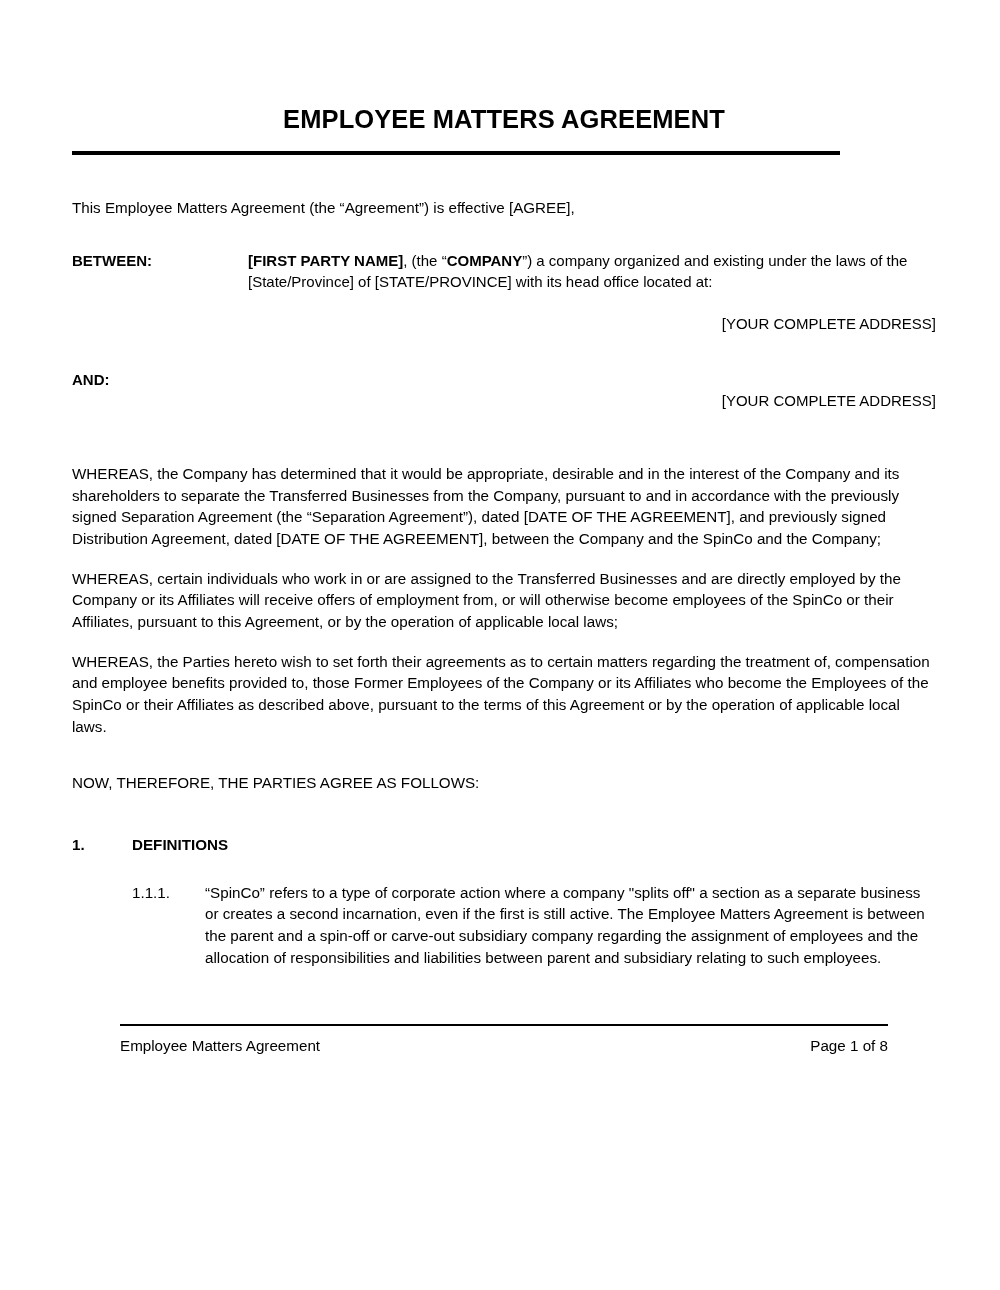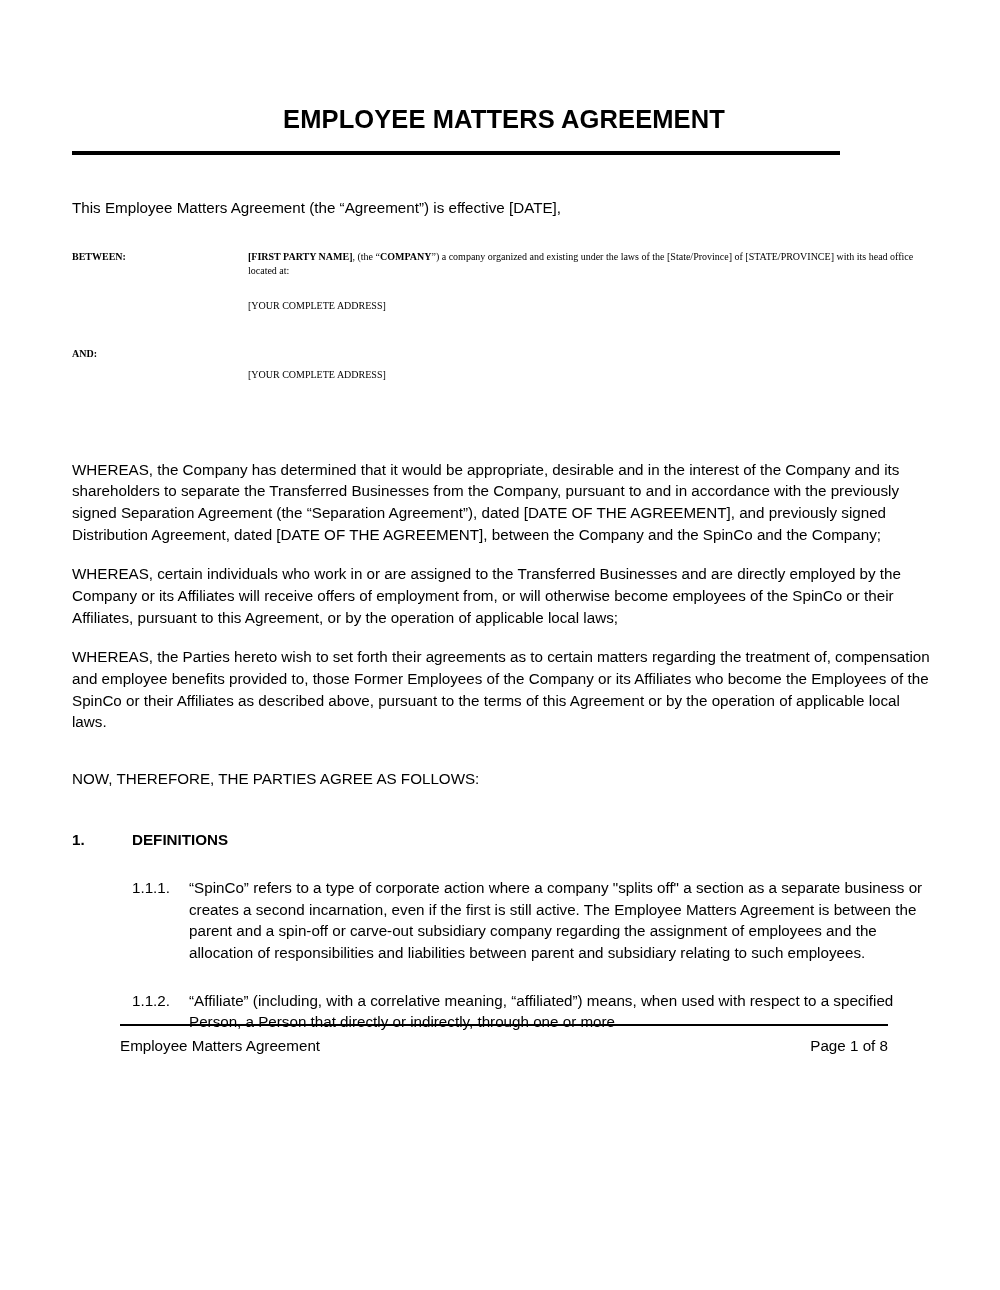--- a/index.html
+++ b/index.html
@@ -42,40 +42,40 @@
     font-size: 15.2px;
     line-height: 1.42;
     margin-top: 42px;
   }
   .parties {
     margin-top: 31px;
   }
   .party-row {
     display: flex;
     align-items: flex-start;
-    font-size: 10px;
+    font-size: 15px;
     line-height: 1.42;
-    font-family: Liberation Serif, serif;
   }
   .party-row + .party-row {
     margin-top: 34px;
   }
   .party-label {
     width: 176px;
     flex: 0 0 176px;
     font-weight: bold;
   }
   .party-body {
     flex: 1 1 auto;
   }
   .party-address {
     margin-top: 21px;
+    text-align: right;
   }
   .recitals {
-    margin-top: 76px;
+    margin-top: 52px;
   }
   .recital {
     font-size: 15.2px;
     line-height: 1.425;
     margin: 0 0 18px 0;
     text-align: left;
   }
   .recital:last-child { margin-bottom: 0; }
   .agree-line {
     margin-top: 35px;
@@ -95,21 +95,21 @@
   .clause-num {
     flex: 0 0 auto;
   }
   .clause-text {
     flex: 1 1 auto;
   }
   .lvl1 { font-weight: bold; }
   .lvl1 .clause-num { width: 60px; }
   .lvl2 { margin-top: 28px; }
   .lvl2 .clause-num { width: 60px; }
-  .lvl3 { margin-top: 26px; margin-left: 60px; }
+  .lvl3 { margin-top: 26px; margin-left: 60px; gap: 16px; }
   .lvl3 .clause-num { width: 57px; }
   .footer {
     position: absolute;
     left: 116px;
     right: 116px;
     bottom: 54px;
   }
   .footer-rule {
     height: 2px;
     background: #000000;
@@ -124,21 +124,21 @@
   }
 </style>
 </head>
 <body>
 
 <div class="page">
 
   <h1 class="doc-title">EMPLOYEE MATTERS AGREEMENT</h1>
   <div class="title-rule"></div>
 
-  <p class="intro">This Employee Matters Agreement (the “Agreement”) is effective [DATE],</p>
+  <p class="intro">This Employee Matters Agreement (the “Agreement”) is effective [AGREE],</p>
 
   <div class="parties">
 
     <div class="party-row">
       <div class="party-label">BETWEEN:</div>
       <div class="party-body">
         <div><b>[FIRST PARTY NAME]</b><span>, (the “</span><b>COMPANY</b><span>”) a company organized and existing under the laws of the [State/Province] of [STATE/PROVINCE] with its head office located at:</span></div>
         <div class="party-address">[YOUR COMPLETE ADDRESS]</div>
       </div>
     </div>
@@ -166,24 +166,20 @@
       <div class="clause-num">1.</div>
       <div class="clause-text">DEFINITIONS</div>
     </div>
 
 
     <div class="clause lvl3">
       <div class="clause-num">1.1.1.</div>
       <div class="clause-text">“SpinCo” refers to a type of corporate action where a company "splits off" a section as a separate business or creates a second incarnation, even if the first is still active. The Employee Matters Agreement is between the parent and a spin-off or carve-out subsidiary company regarding the assignment of employees and the allocation of responsibilities and liabilities between parent and subsidiary relating to such employees.</div>
     </div>
 
-    <div class="clause lvl3">
-      <div class="clause-num">1.1.2.</div>
-      <div class="clause-text">“Affiliate” (including, with a correlative meaning, “affiliated”) means, when used with respect to a specified Person, a Person that directly or indirectly, through one or more</div>
-    </div>
 
   </div>
 
   <div class="footer">
     <div class="footer-rule"></div>
     <div class="footer-row">
       <div>Employee Matters Agreement</div>
       <div>Page 1 of 8</div>
     </div>
   </div>

